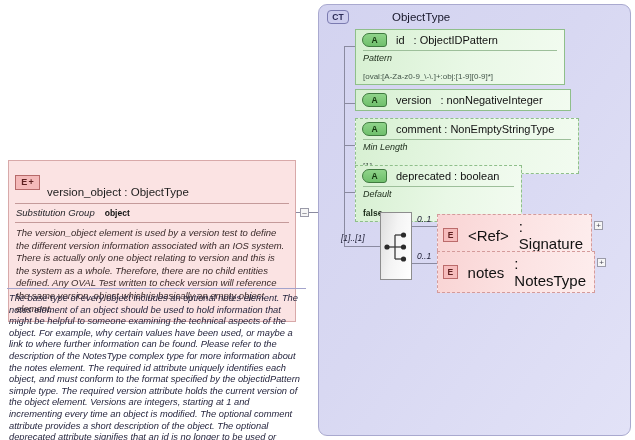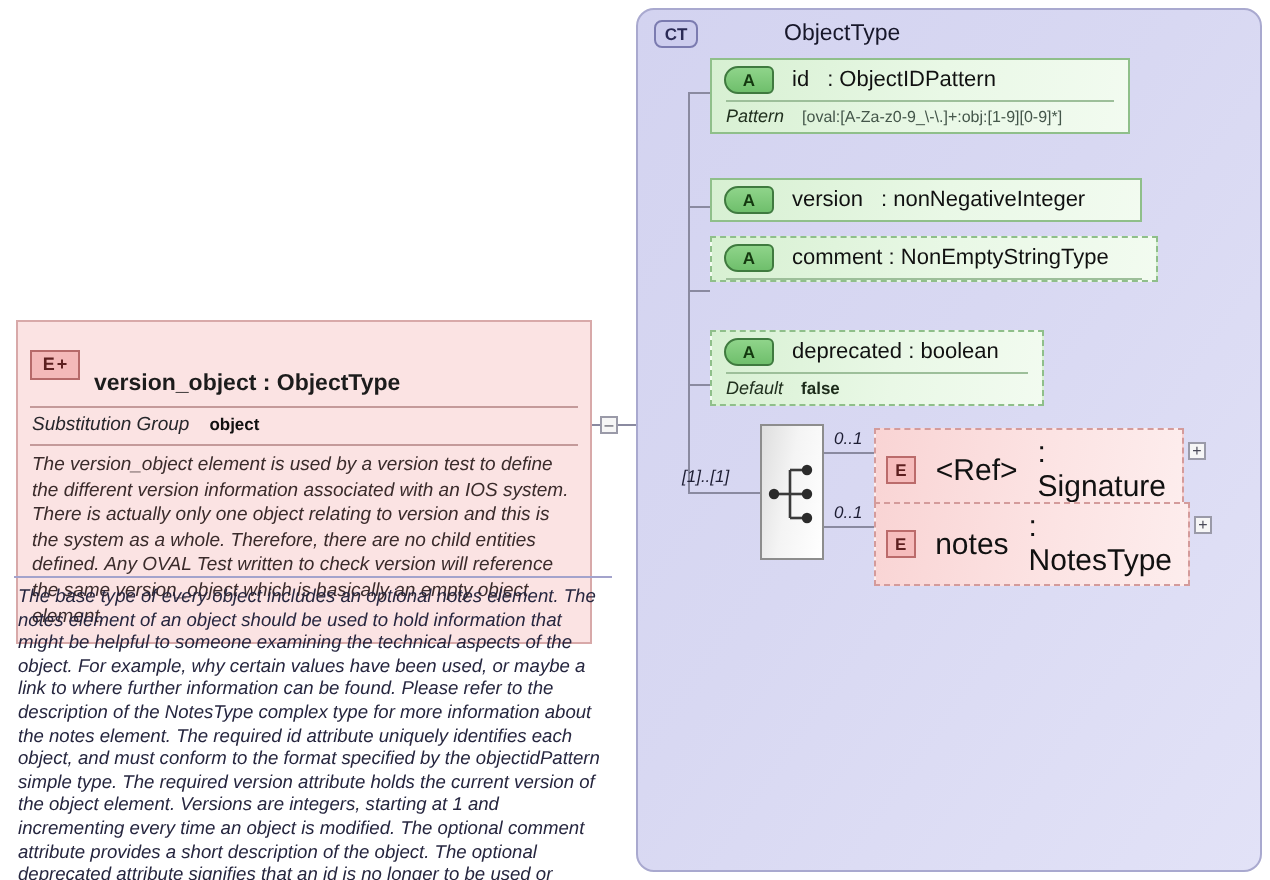--- a/index.html
+++ b/index.html
@@ -34,21 +34,21 @@
     display:flex;align-items:center;gap:7px;
     padding:5px 7px 5px 6px;
   }
   .eicon{
     width:25px;height:15px;box-sizing:border-box;
     background:#f4b9b9;border:1px solid #b66a6a;
     display:flex;align-items:center;justify-content:center;gap:1px;
     font-size:9px;font-weight:bold;color:#5d2020;line-height:1;
   }
   .eicon .plus{font-size:9px;font-weight:bold;}
-  #elementBox .title{font-size:11.5px;color:#1c1c1c;font-weight:bold;margin-top:20px;}
+  #elementBox .title{font-size:11.5px;color:#1c1c1c;font-weight:normal;margin-top:20px;}
   .sepline{height:1px;background:#c49a9a;margin:0 6px;}
   #elementBox .subgrp{
     display:flex;align-items:baseline;gap:10px;
     padding:3px 24px 4px 7px;font-size:9.5px;
   }
   #elementBox .subgrp .lbl{font-style:italic;color:#26262b;}
   #elementBox .subgrp .val{font-size:8.5px;font-weight:bold;color:#111;}
   #elementBox .desc{
     padding:4px 8px 6px 7px;font-size:9.5px;line-height:12.6px;
     font-style:italic;color:#3a2b2b;
@@ -83,21 +83,21 @@
   .attr .arow{display:flex;align-items:center;gap:9px;padding:3px 8px 3px 6px;}
   .aicon{
     width:25px;height:14px;box-sizing:border-box;
     background:linear-gradient(180deg,#8fd48a,#6fbf6c);
     border:1px solid #3f7a3f;border-radius:7px 3px 3px 7px;
     font-size:8.5px;font-weight:bold;color:#14380f;
     display:flex;align-items:center;justify-content:center;line-height:1;
   }
   .attr .aname{font-size:11px;color:#111;}
   .attr .facetsep{height:1px;background:#9dbf9a;margin:0 7px;}
-  .attr .facet{display:flex;align-items:baseline;gap:9px;padding:2px 7px 3px 7px;}
+  .attr .facet{display:flex;align-items:baseline;gap:9px;padding:2px 7px 3px 7px;flex-direction:column;}
   .attr .facet .fl{font-size:9px;font-style:italic;color:#20301e;}
   .attr .facet .fv{font-size:8px;color:#44564a;}
   .attr .facet .fv.bold{font-size:8.5px;font-weight:bold;color:#1c2b1a;}
 
   
   .elem{
     position:absolute;box-sizing:border-box;
     background:linear-gradient(100deg,#f9d4d4 0%,#fce3e3 55%,#fdeded 100%);
     border:1px dashed #d49b9b;
     display:flex;align-items:center;gap:10px;padding:3px 8px 3px 5px;
@@ -190,20 +190,24 @@
         <span class="aname">: nonNegativeInteger</span>
       </div>
     </div>
 
     <div class="attr dashed" style="left:36px;top:113px;width:224px;">
       <div class="arow">
         <span class="aicon">A</span>
         <span class="aname">comment : NonEmptyStringType</span>
       </div>
       <div class="facetsep"></div>
+      <div class="facet">
+        <span class="fl">Min Length</span>
+        <span class="fv">[1]</span>
+      </div>
     </div>
 
     <div class="attr dashed" style="left:36px;top:160px;width:167px;">
       <div class="arow">
         <span class="aicon">A</span>
         <span class="aname">deprecated : boolean</span>
       </div>
       <div class="facetsep"></div>
       <div class="facet">
         <span class="fl">Default</span>

